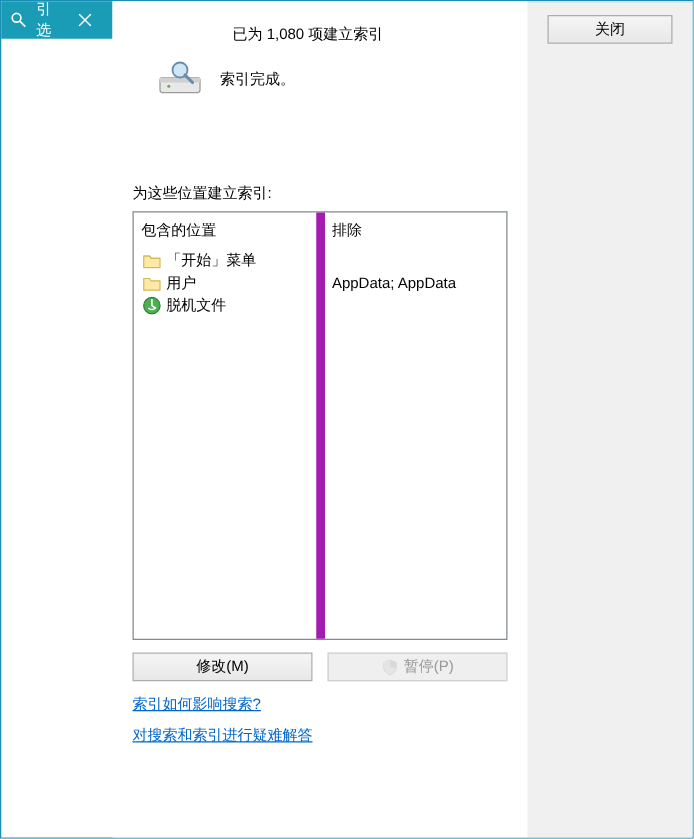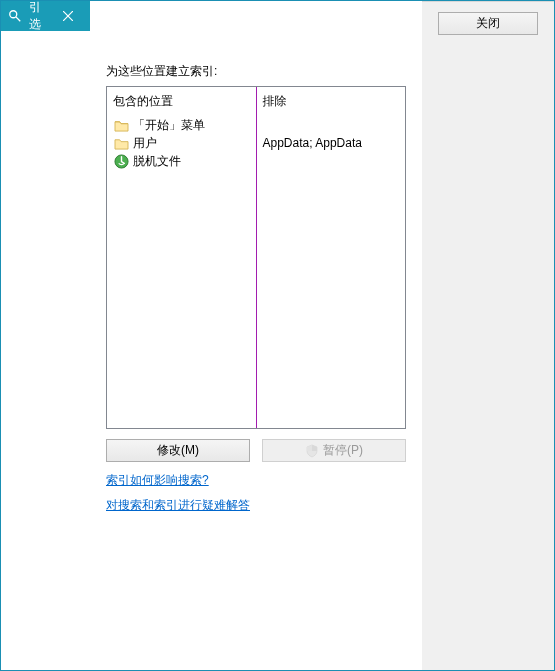--- a/index.html
+++ b/index.html
@@ -84,21 +84,21 @@
       height: 343px;
       display: flex;
       font-size: 12px;
       background: #fff;
     }
     .col-left, .col-right {
       flex: 1;
       padding: 4px 6px;
       overflow: hidden;
     }
-    .col-left { border-right: 1px solid #a21caf; }
+    .col-left { border-right: 7px solid #a21caf; }
     .col-header {
       padding: 2px 0 6px 0;
       font-size: 12px;
     }
     .loc-item {
       display: flex;
       align-items: center;
       gap: 4px;
       padding: 1px 0;
       height: 18px;
@@ -176,20 +176,37 @@
     <span class="title">索引选项</span>
     <div class="close-btn">
       <svg width="10" height="10" viewBox="0 0 10 10">
         <line x1="0" y1="0" x2="10" y2="10" stroke="#fff" stroke-width="1.2"></line>
         <line x1="10" y1="0" x2="0" y2="10" stroke="#fff" stroke-width="1.2"></line>
       </svg>
     </div>
   </div>
 
   <div class="content">
+    <div class="status-area">
+      <div class="status-text-col">
+        <div class="status-count">已为 1,080 项建立索引</div>
+        <div class="status-sub-row">
+          <span class="drive-icon">
+            <svg width="38" height="30" viewBox="0 0 38 30">
+              <rect x="2" y="14" width="32" height="12" rx="2" fill="#e8e8e8" stroke="#9a9a9a"></rect>
+              <rect x="2" y="14" width="32" height="4" fill="#d0d0d0"></rect>
+              <circle cx="9" cy="21" r="1.2" fill="#6aa84f"></circle>
+              <circle cx="18" cy="8" r="6" fill="#cfe6f5" stroke="#6a8cae" stroke-width="1.5"></circle>
+              <line x1="22" y1="12" x2="28" y2="18" stroke="#6a8cae" stroke-width="2.5" stroke-linecap="round"></line>
+            </svg>
+          </span>
+          <span>索引完成。</span>
+        </div>
+      </div>
+    </div>
 
     <div class="section-label">为这些位置建立索引:</div>
 
     <div class="locations-box">
       <div class="col-left">
         <div class="col-header">包含的位置</div>
 
         <div class="loc-item">
           <span class="loc-icon">
             <svg width="15" height="13" viewBox="0 0 16 14">

